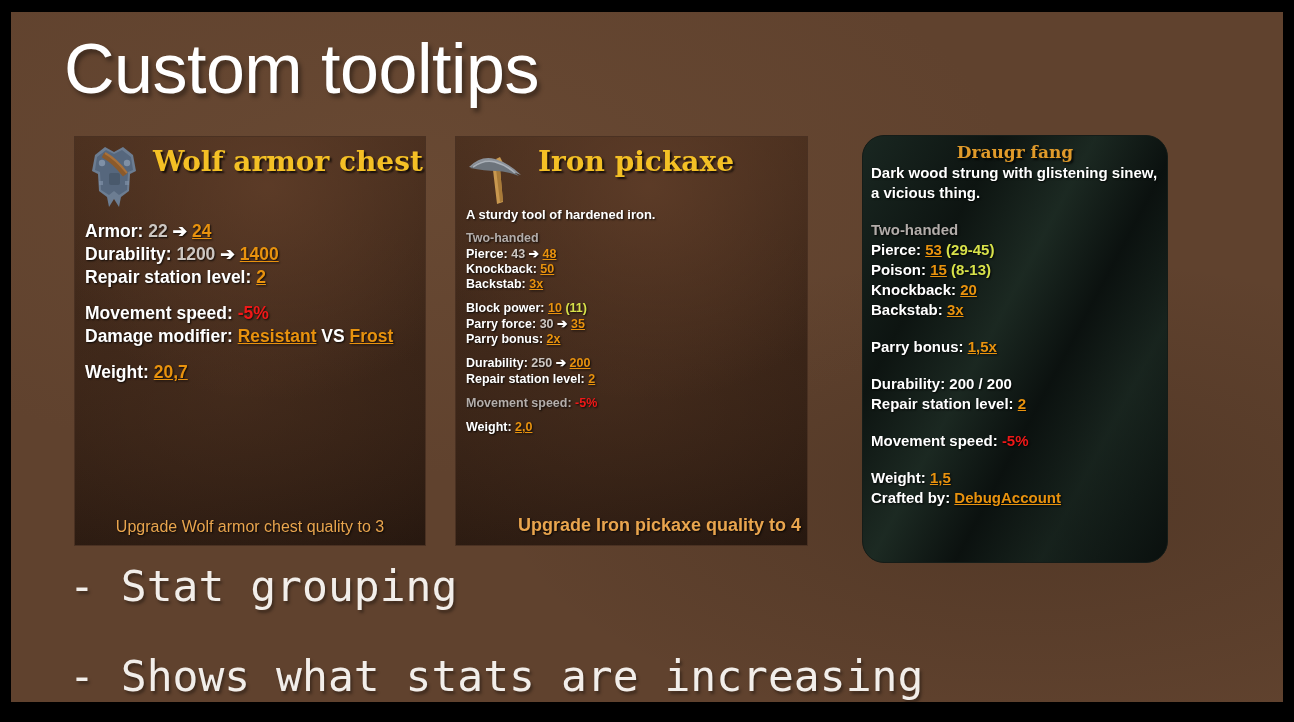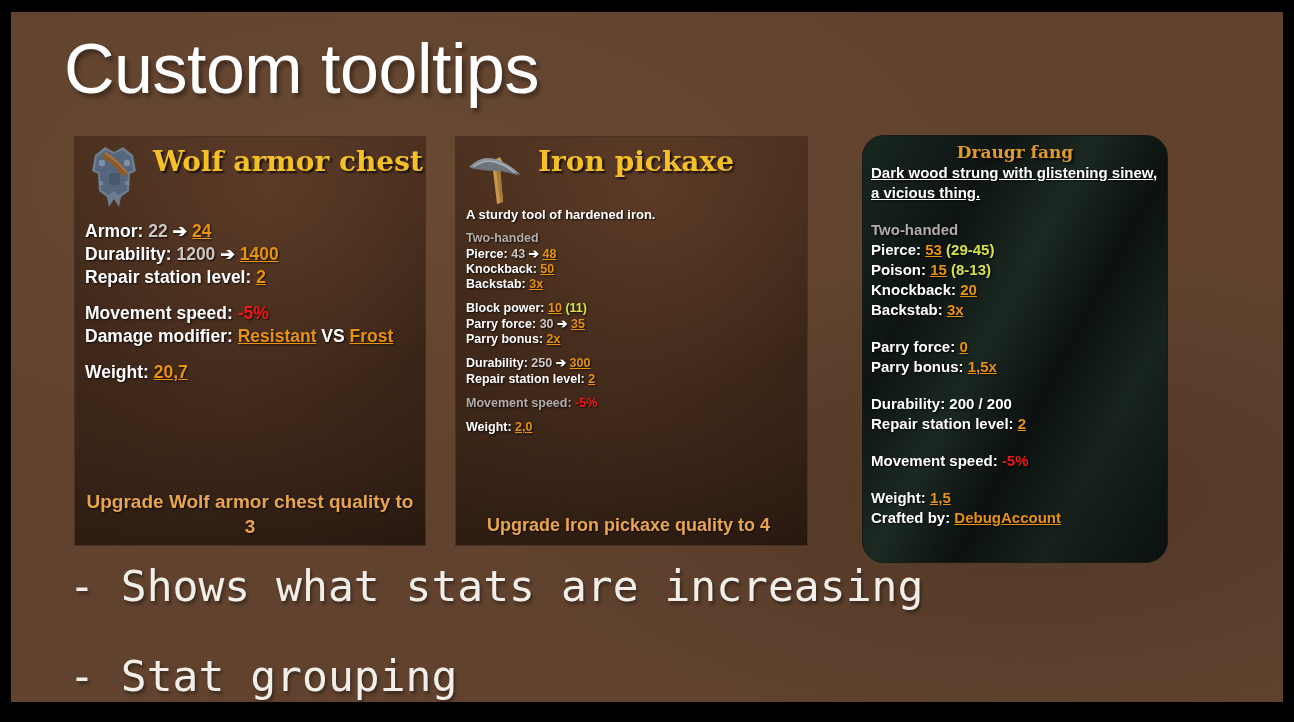--- a/index.html
+++ b/index.html
@@ -83,38 +83,38 @@
   .c-arrow{color:#ffffff;}
   .c-old{color:#cdc7c2;}
 
   
   #tooltip-wolf-armor-chest .tt-icon{left:8px;top:4px;width:62px;height:70px;}
   #tooltip-wolf-armor-chest .tt-title{left:78px;top:8px;font-size:28px;}
   #tooltip-wolf-armor-chest .tt-body{left:10px;top:70px;font-size:17.5px;line-height:23px;
       font-weight:700;text-shadow:1px 1px 2px rgba(0,0,0,.8);}
   #tooltip-wolf-armor-chest .upgrade{
       position:absolute;left:0;right:0;bottom:6px;text-align:center;
-      font-size:19px;line-height:25px;color:#e9a54e;font-weight:700;
+      font-size:16px;line-height:25px;color:#e9a54e;font-weight:400;
       text-shadow:1px 1px 2px rgba(0,0,0,.8);padding:0 10px;}
 
   
   #tooltip-iron-pickaxe .tt-icon{left:8px;top:6px;width:66px;height:66px;}
   #tooltip-iron-pickaxe .tt-title{left:82px;top:8px;font-size:28px;}
   #tooltip-iron-pickaxe .tt-body{left:10px;top:70px;font-size:12.5px;line-height:15.3px;
       font-weight:700;text-shadow:1px 1px 2px rgba(0,0,0,.8);}
   #tooltip-iron-pickaxe .upgrade{
-      position:absolute;left:0;right:0;bottom:8px;text-align:left;
+      position:absolute;left:0;right:0;bottom:8px;text-align:right;
       font-size:18px;line-height:24px;color:#e9a54e;font-weight:600;
-      text-shadow:1px 1px 2px rgba(0,0,0,.8);padding:0 31px;}
+      text-shadow:1px 1px 2px rgba(0,0,0,.8);padding:0 6px;}
 
   
   #tooltip-draugr-fang .tt-title{left:0;right:0;top:6px;text-align:center;font-size:17px;color:#e09a2a;}
   #tooltip-draugr-fang .tt-body{left:8px;top:27px;font-size:15px;line-height:20px;
       font-weight:700;text-shadow:1px 1px 2px rgba(0,0,0,.85);width:294px;}
-  #tooltip-draugr-fang .desc{white-space:normal;text-decoration:underline;}
+  #tooltip-draugr-fang .desc{white-space:normal;}
 
   .spacer-sm{height:13px;}
   .spacer-xs{height:9px;}
   .spacer-md{height:17px;}
 </style>
 </head>
 <body>
 
 <div class="slide">
 
@@ -241,21 +241,21 @@
           <span class="c-label">Parry bonus:</span>
           <span class="c-orange">2x</span>
         </div>
 
         <div class="spacer-xs"></div>
 
         <div class="ln">
           <span class="c-label">Durability:</span>
           <span class="c-old">250</span>
           <span class="c-arrow">➔</span>
-          <span class="c-orange">300</span>
+          <span class="c-orange">200</span>
         </div>
         <div class="ln">
           <span class="c-label">Repair station level:</span>
           <span class="c-orange">2</span>
         </div>
 
         <div class="spacer-xs"></div>
 
         <div class="ln">
           <span class="c-grey">Movement speed:</span>
@@ -300,24 +300,20 @@
           <span class="c-orange">20</span>
         </div>
         <div class="ln">
           <span class="c-label">Backstab:</span>
           <span class="c-orange">3x</span>
         </div>
 
         <div class="spacer-md"></div>
 
         <div class="ln">
-          <span class="c-label">Parry force:</span>
-          <span class="c-orange">0</span>
-        </div>
-        <div class="ln">
           <span class="c-label">Parry bonus:</span>
           <span class="c-orange">1,5x</span>
         </div>
 
         <div class="spacer-md"></div>
 
         <div class="ln c-label">Durability: 200 / 200</div>
         <div class="ln">
           <span class="c-label">Repair station level:</span>
           <span class="c-orange">2</span>
@@ -338,17 +334,17 @@
         </div>
         <div class="ln">
           <span class="c-label">Crafted by:</span>
           <span class="c-orange">DebugAccount</span>
         </div>
       </div>
     </div>
   </div>
 
   <div class="bullets">
+    <div class="bullet">- Stat grouping</div>
     <div class="bullet">- Shows what stats are increasing</div>
-    <div class="bullet">- Stat grouping</div>
   </div>
 
 </div>
 
 </body></html>

